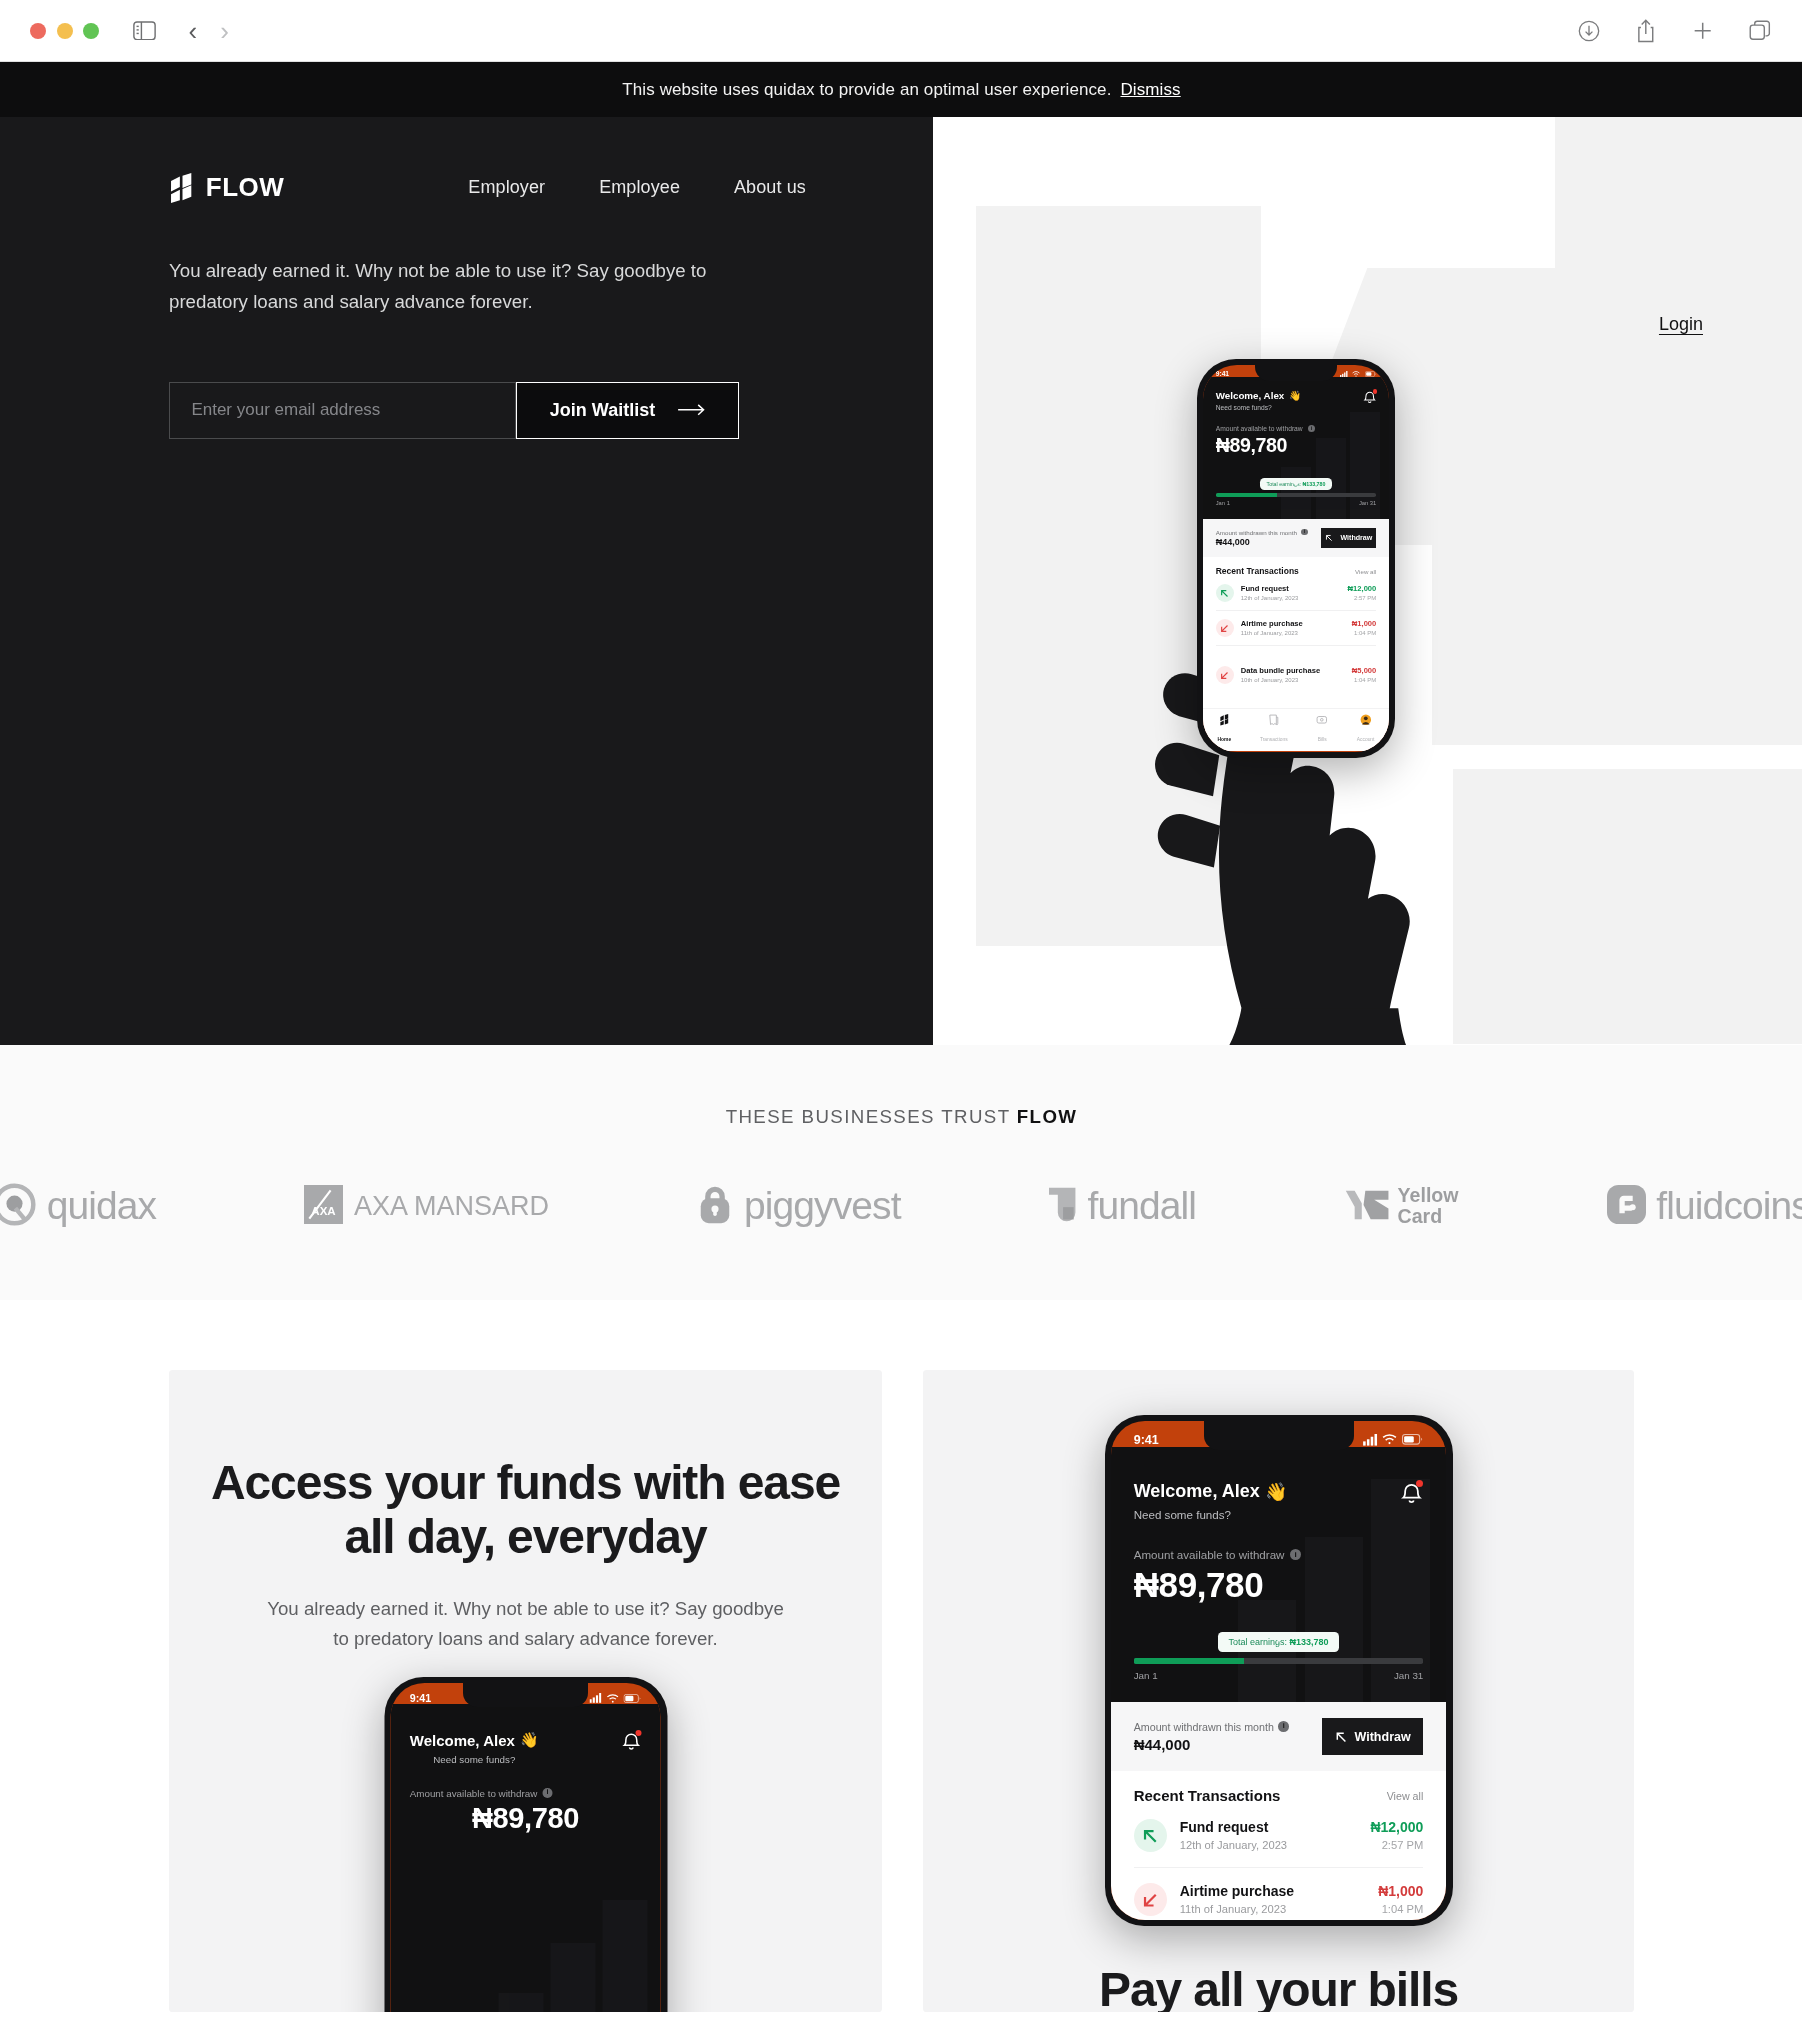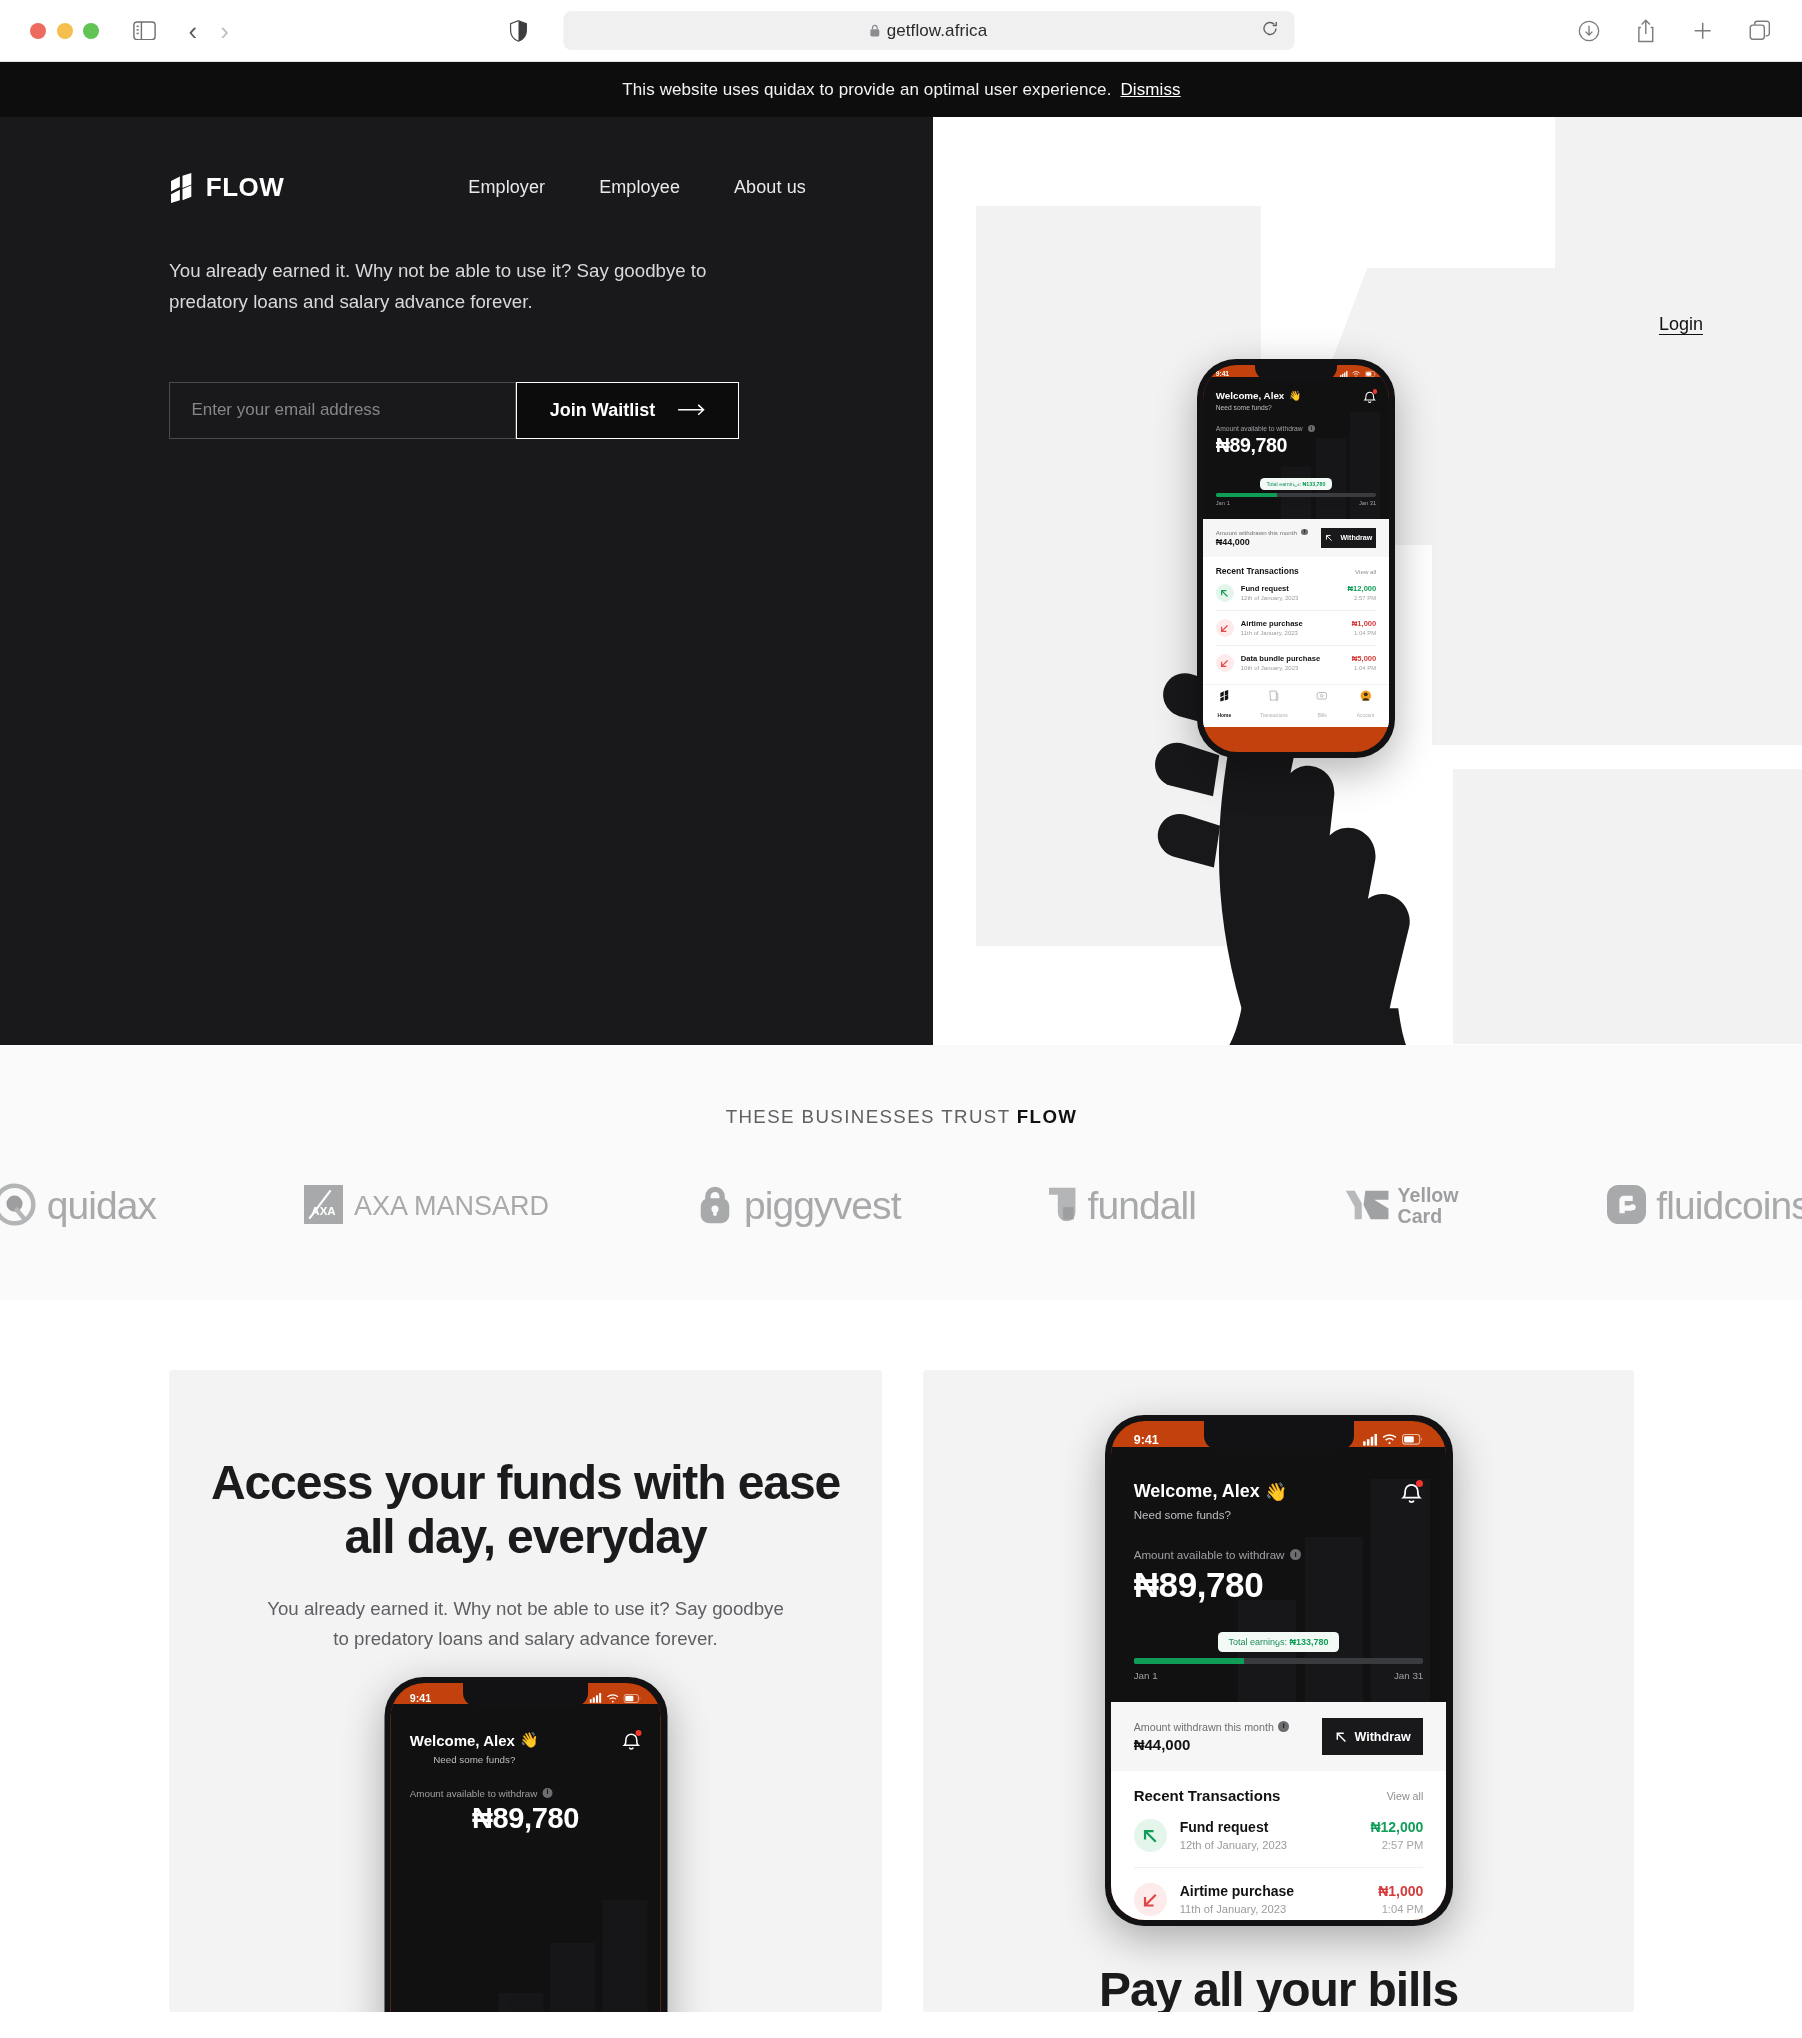--- a/index.html
+++ b/index.html
@@ -222,43 +222,20 @@
       <line x1="4" y1="10" x2="6.5" y2="10"></line>
       <line x1="4" y1="14" x2="6.5" y2="14"></line>
     </svg>
   </span>
 
   <div class="nav-arrows">
     <span class="nav-arrow">‹</span>
     <span class="nav-arrow fwd">›</span>
   </div>
 
-  <div class="addr-wrap">
-    <span class="chrome-icon shield">
-      <svg width="18" height="22" viewBox="0 0 20 25">
-        <path d="M10 .8 19 4.2v7.4c0 6-3.8 10.6-9 12.6C4.8 22.2 1 17.6 1 11.6V4.2Z" fill="#ffffff" stroke="#4a4b4d" stroke-width="1.4"></path>
-        <path d="M10 .8 19 4.2v7.4c0 6-3.8 10.6-9 12.6Z" fill="#3c3d3f"></path>
-      </svg>
-    </span>
-    <div class="addr-bar">
-      <span class="addr-text">
-        <svg width="10.7" height="13.4" viewBox="0 0 12 15">
-          <rect x="1" y="6" width="10" height="8" rx="1.6" fill="#8b8c8f"></rect>
-          <path d="M3.4 6V4.1a2.6 2.6 0 0 1 5.2 0V6" fill="none" stroke="#8b8c8f" stroke-width="1.4"></path>
-        </svg>
-        <span>getflow.africa</span>
-      </span>
-      <span class="reload">
-        <svg width="17" height="17" viewBox="0 0 19 19" fill="none" stroke="#5e5f61" stroke-width="1.5">
-          <path d="M16.2 9.5a6.7 6.7 0 1 1-2-4.8"></path>
-          <path d="M16.5 2.2v3.9h-3.9"></path>
-        </svg>
-      </span>
-    </div>
-  </div>
 
   <div class="right-icons">
     <span class="chrome-icon">
       <svg width="22" height="22" viewBox="0 0 25 25" fill="none" stroke="#7b7c7e" stroke-width="1.5">
         <circle cx="12.5" cy="12.5" r="11"></circle>
           <path d="M12.5 6.6v10.2M8.6 13.2l3.9 3.8 3.9-3.8"></path>
       </svg>
     </span>
     <span class="chrome-icon">
       <svg width="19.6" height="24" viewBox="0 0 22 27" fill="none" stroke="#7b7c7e" stroke-width="1.6">
@@ -459,21 +436,21 @@
                 </div>
                 <div class="ph-tx-main">
                   <div class="ph-tx-name" style="font-size: 7.6px;">Airtime purchase</div>
                   <div class="ph-tx-date" style="font-size: 6px; margin-top: 1.8px;">11th of January, 2023</div>
                 </div>
                 <div class="ph-tx-right">
                   <div class="ph-tx-amt out" style="font-size: 7.6px;">₦1,000</div>
                   <div class="ph-tx-time" style="font-size: 6px; margin-top: 1.8px;">1:04 PM</div>
                 </div>
               </div>
-              <div class="ph-tx" style="padding: 8px 0px; gap: 7.1px;">
+              <div class="ph-tx" style="padding: 20px 0px; gap: 7.1px;">
                 <div class="ph-tx-ic out" style="width: 18px; height: 18px;">
                   <svg width="9" height="9" viewBox="0 0 12 12" fill="none" stroke="currentColor" stroke-width="1.6">
                     <path d="M10 2 2.4 9.6M2.2 3.6v6.2h6.2"></path>
                   </svg>
                 </div>
                 <div class="ph-tx-main">
                   <div class="ph-tx-name" style="font-size: 7.6px;">Data bundle purchase</div>
                   <div class="ph-tx-date" style="font-size: 6px; margin-top: 1.8px;">10th of January, 2023</div>
                 </div>
                 <div class="ph-tx-right">

